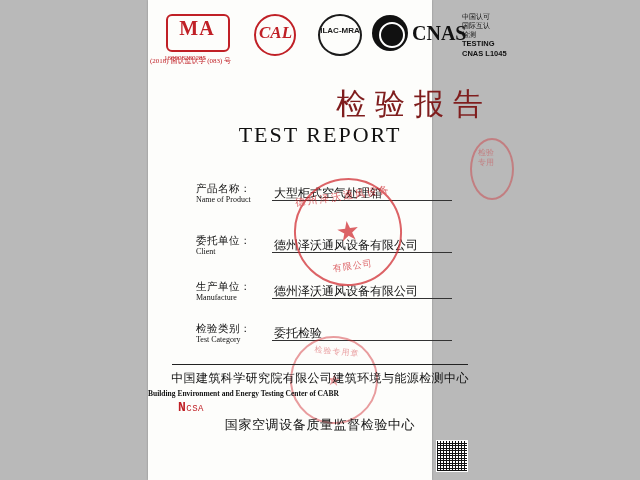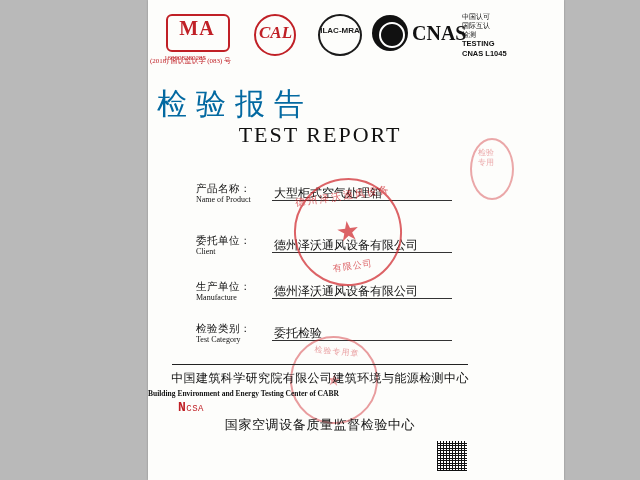--- a/index.html
+++ b/index.html
@@ -12,21 +12,21 @@
     width: 640px;
     height: 480px;
     background: #b9b9b9;
     overflow: hidden;
     font-family: "Liberation Serif", serif;
   }
   #sheet {
     position: absolute;
     left: 148px;
     top: 0px;
-    width: 416px;
+    width: 284px;
     height: 480px;
     background: #fdfdfb;
     box-shadow: 0 0 2px rgba(0,0,0,0.25);
   }
 
   
   .logo-row {
     position: absolute;
     left: 18px;
     top: 14px;
@@ -165,25 +165,25 @@
     font-weight: bold;
     font-size: 7.5px;
     line-height: 10px;
   }
 
   
   .title-zh {
     position: absolute;
     left: 0; top: 84px;
     width: 344px;
-    text-align: left;
+    text-align: right;
     font-size: 30px;
     letter-spacing: 9px;
     text-indent: 9px;
-    color: #0369a1;
+    color: #7f1d1d;
     font-family: "Liberation Serif", serif;
   }
   .title-en {
     position: absolute;
     left: 0; top: 122px;
     width: 344px;
     text-align: center;
     font-size: 22px;
     letter-spacing: 2px;
     color: #111;

